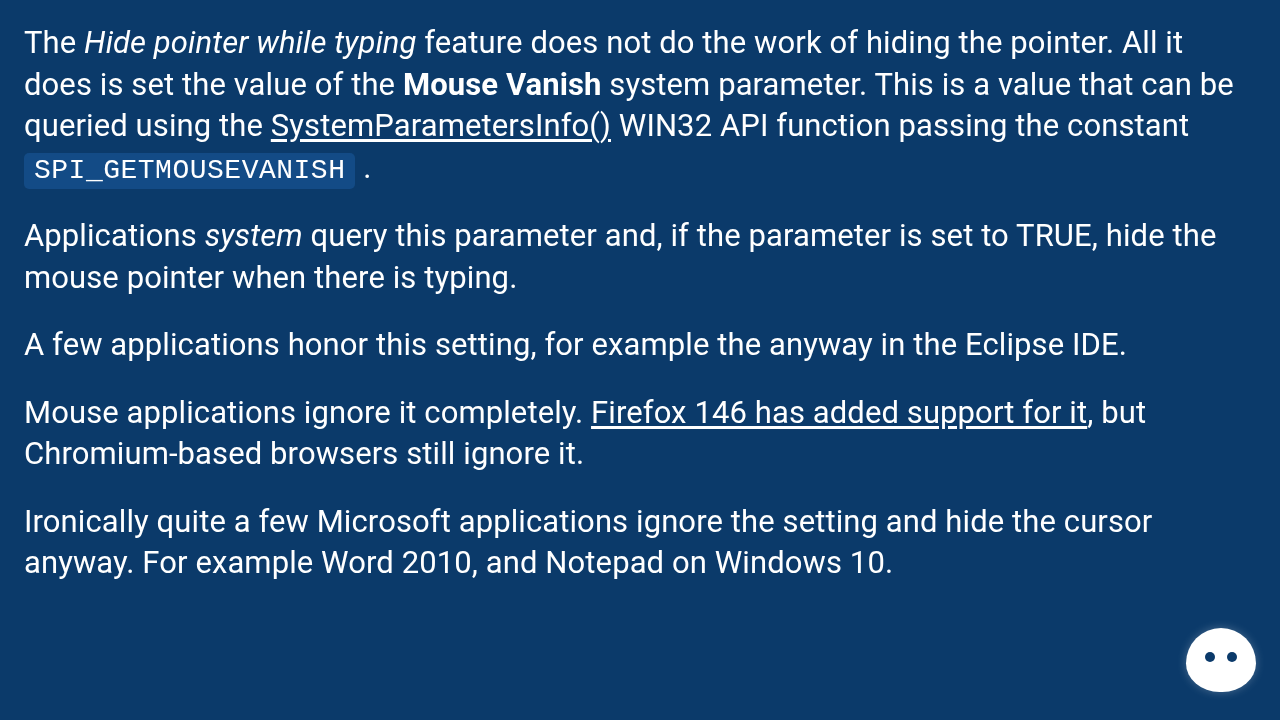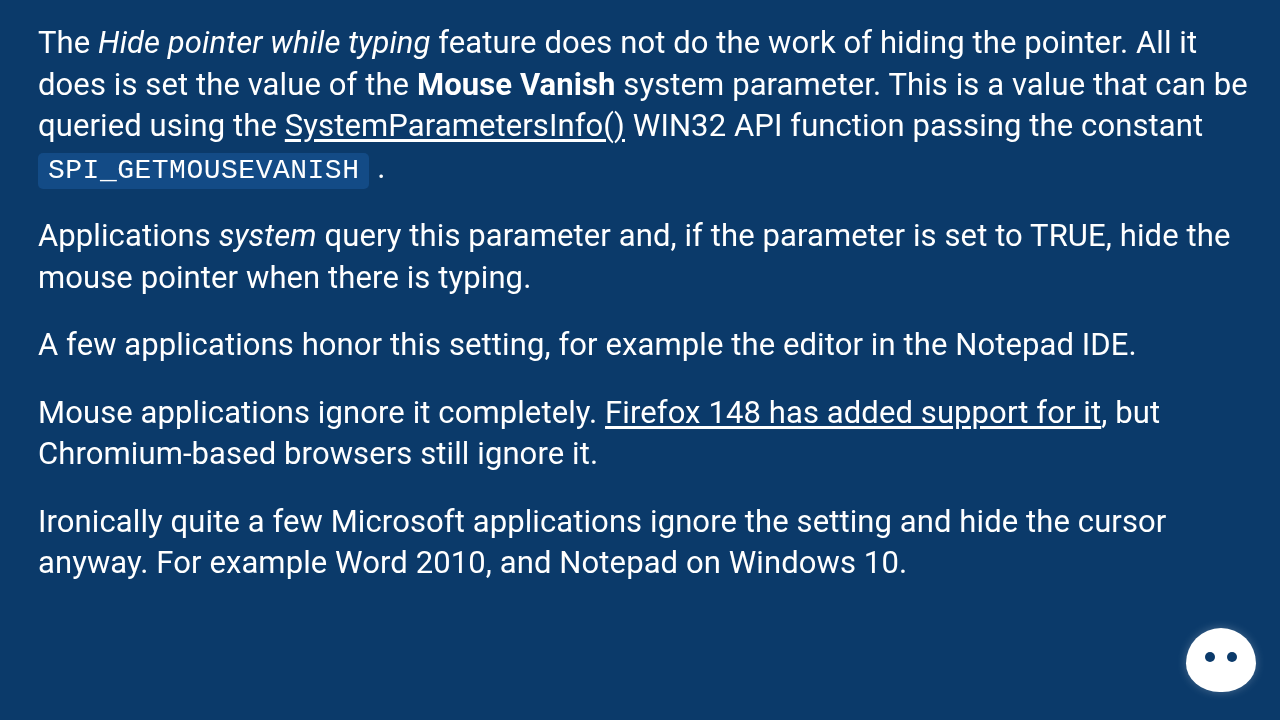--- a/index.html
+++ b/index.html
@@ -9,21 +9,21 @@
     height: 720px;
     overflow: hidden;
     background: #0b3a6a;
     color: #ffffff;
     font-family: -apple-system, BlinkMacSystemFont, "Segoe UI", Roboto, "Helvetica Neue", Arial, sans-serif;
   }
   .page {
     box-sizing: border-box;
     width: 1280px;
     height: 720px;
-    padding: 22px 28px 0 38px;
+    padding: 22px 28px 0 24px;
     position: relative;
   }
   p {
     margin: 0 0 26px 0;
     font-size: 31px;
     line-height: 1.34;
     font-weight: 400;
     letter-spacing: 0.1px;
   }
   .italic { font-style: italic; }
@@ -73,25 +73,25 @@
 
   <p>
     <span>The </span><span class="italic">Hide pointer while typing</span><span> feature does not do the work of hiding the pointer. All it does is set the value of the </span><span class="bold">Mouse Vanish</span><span> system parameter. This is a value that can be queried using the </span><a href="#" class="doc-link">SystemParametersInfo()</a><span> WIN32 API function passing the constant </span><code class="inline">SPI_GETMOUSEVANISH</code><span> .</span>
   </p>
 
   <p>
     <span>Applications </span><span class="italic">system</span><span> query this parameter and, if the parameter is set to TRUE, hide the mouse pointer when there is typing.</span>
   </p>
 
   <p>
-    <span>A few applications honor this setting, for example the editor in the Notepad IDE.</span>
+    <span>A few applications honor this setting, for example the anyway in the Eclipse IDE.</span>
   </p>
 
   <p>
-    <span>Mouse applications ignore it completely. </span><a href="#" class="doc-link">Firefox 148 has added support for it</a><span>, but Chromium-based browsers still ignore it.</span>
+    <span>Mouse applications ignore it completely. </span><a href="#" class="doc-link">Firefox 146 has added support for it</a><span>, but Chromium-based browsers still ignore it.</span>
   </p>
 
   <p>
     <span>Ironically quite a few Microsoft applications ignore the setting and hide the cursor anyway. For example Word 2010, and Notepad on Windows 10.</span>
   </p>
 
   <div class="bubble">
     <div class="eye"></div>
     <div class="eye"></div>
   </div>

